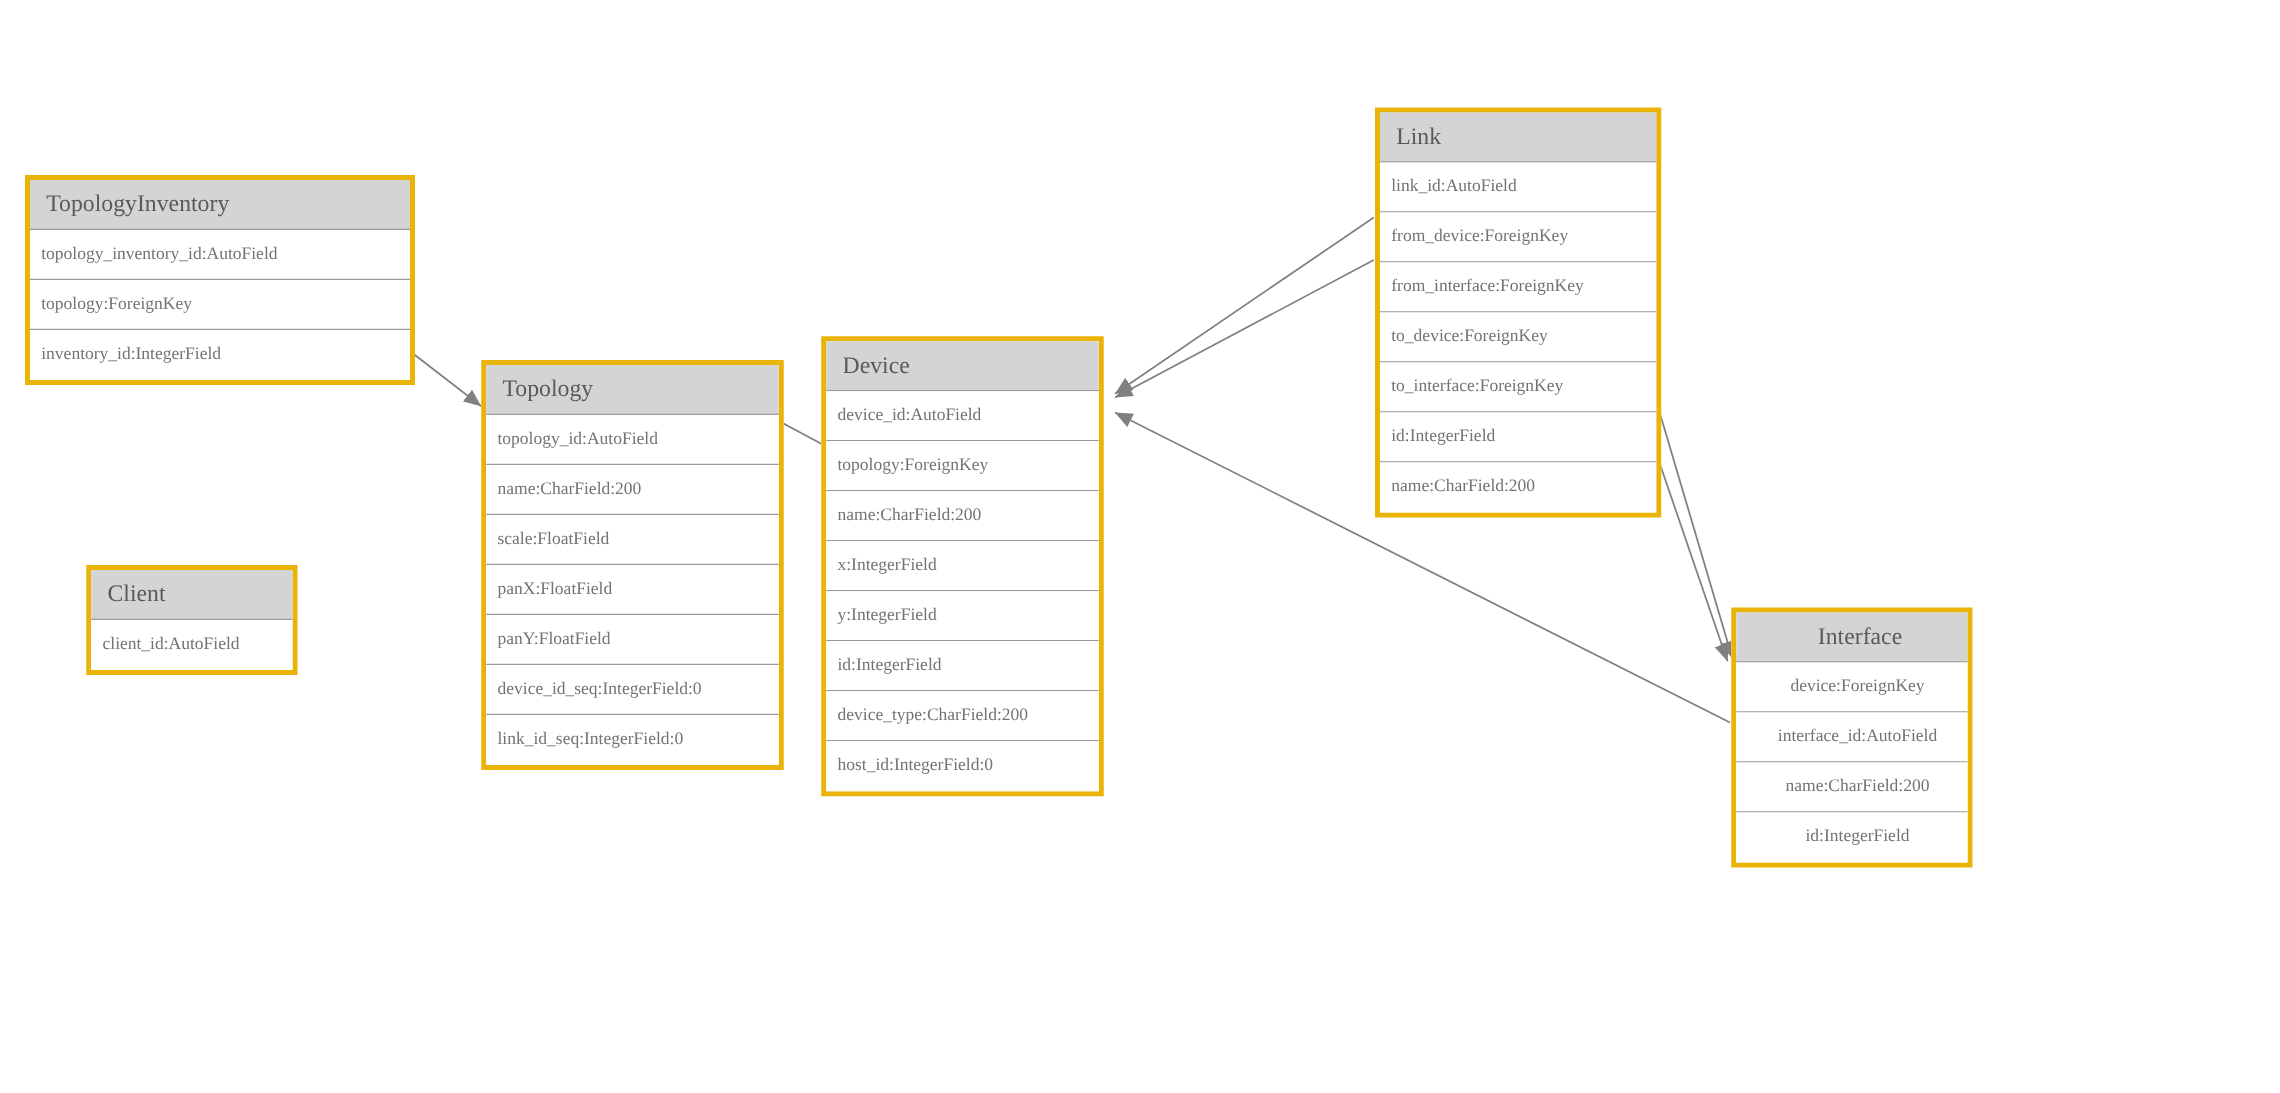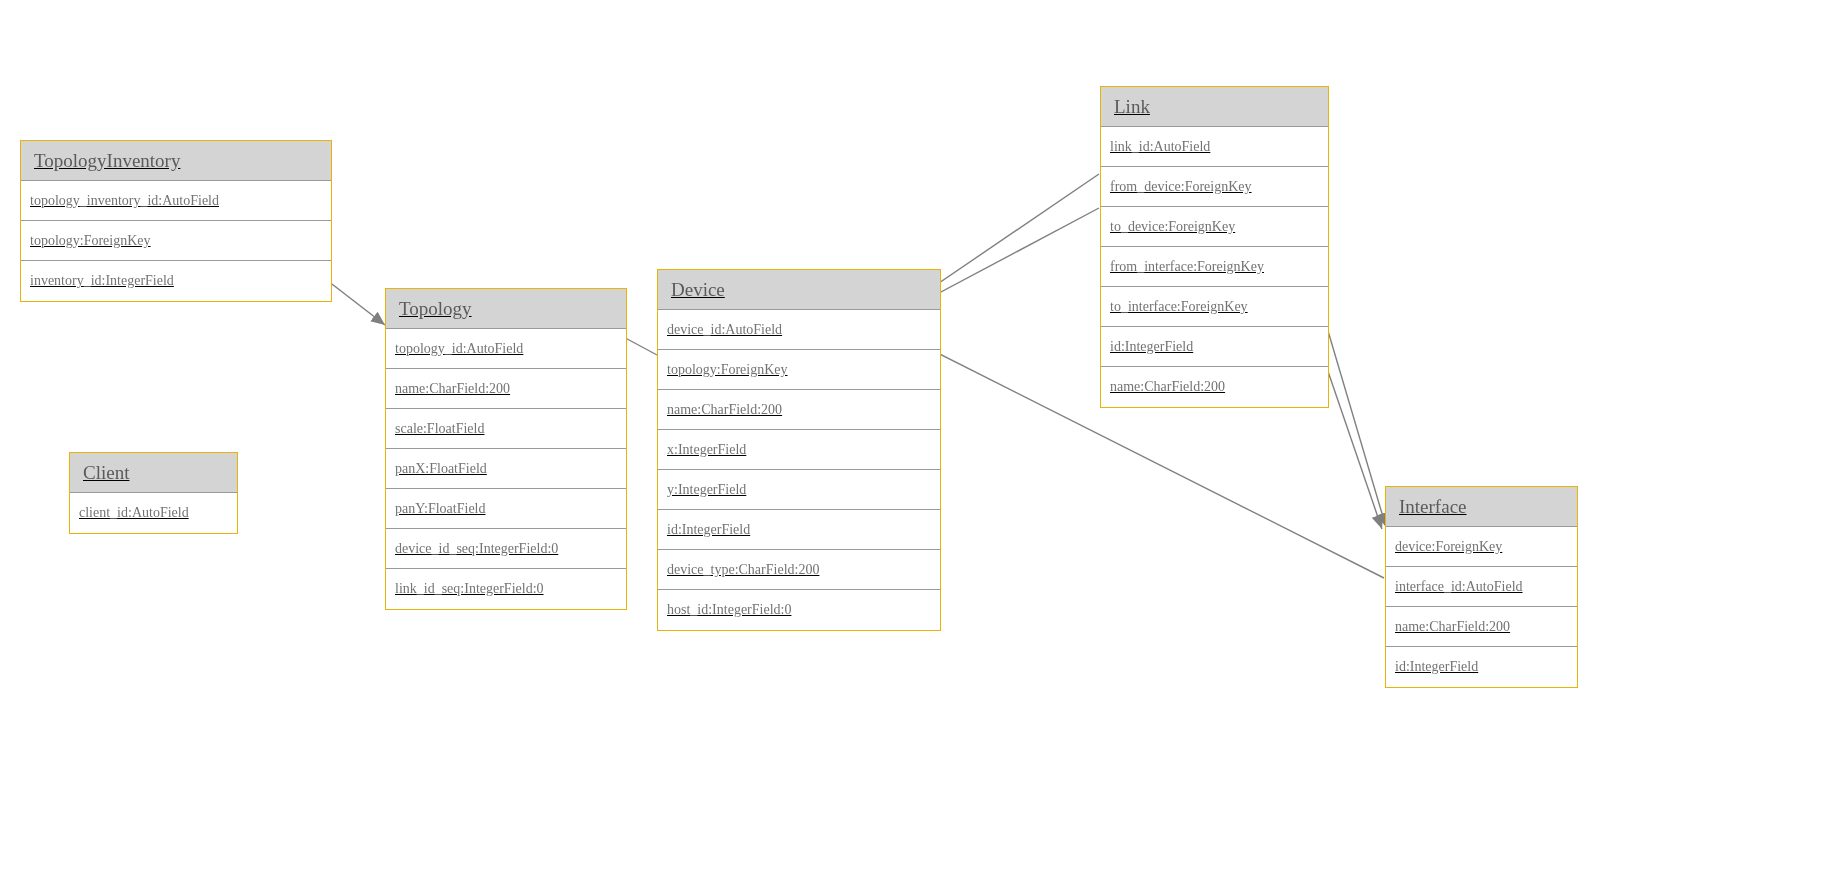--- a/index.html
+++ b/index.html
@@ -19,24 +19,23 @@
     position: absolute;
     left: 0;
     top: 0;
     width: 1824px;
     height: 874px;
     pointer-events: none;
   }
   .entity {
     position: absolute;
     box-sizing: border-box;
-    border: 1px solid #eab308;
+    border: 4px solid #eab308;
     background: #ffffff;
     z-index: 2;
-    text-decoration: underline;
   }
   .entity-title {
     box-sizing: border-box;
     background: #d4d4d4;
     border-bottom: 1px solid #9a9a9a;
     color: #5a5a5a;
     font-size: 19px;
     line-height: 40px;
     height: 40px;
     padding: 0 0 0 13px;
@@ -116,44 +115,44 @@
     <div class="entity-title">Topology</div>
     <div class="entity-field">topology_id:AutoField</div>
     <div class="entity-field">name:CharField:200</div>
     <div class="entity-field">scale:FloatField</div>
     <div class="entity-field">panX:FloatField</div>
     <div class="entity-field">panY:FloatField</div>
     <div class="entity-field">device_id_seq:IntegerField:0</div>
     <div class="entity-field">link_id_seq:IntegerField:0</div>
   </div>
 
-  <div class="entity" style="left: 657px; top: 269px; width: 284px;">
+  <div class="entity" style="left: 657px; top: 269px; width: 226px;">
     <div class="entity-title">Device</div>
     <div class="entity-field">device_id:AutoField</div>
     <div class="entity-field">topology:ForeignKey</div>
     <div class="entity-field">name:CharField:200</div>
     <div class="entity-field">x:IntegerField</div>
     <div class="entity-field">y:IntegerField</div>
     <div class="entity-field">id:IntegerField</div>
     <div class="entity-field">device_type:CharField:200</div>
     <div class="entity-field">host_id:IntegerField:0</div>
   </div>
 
   <div class="entity" style="left: 1100px; top: 86px; width: 229px;">
     <div class="entity-title">Link</div>
     <div class="entity-field">link_id:AutoField</div>
     <div class="entity-field">from_device:ForeignKey</div>
+    <div class="entity-field">from_interface:ForeignKey</div>
     <div class="entity-field">to_device:ForeignKey</div>
-    <div class="entity-field">from_interface:ForeignKey</div>
     <div class="entity-field">to_interface:ForeignKey</div>
     <div class="entity-field">id:IntegerField</div>
     <div class="entity-field">name:CharField:200</div>
   </div>
 
-  <div class="entity" style="left: 1385px; top: 486px; width: 193px;">
+  <div class="entity" style="left: 1385px; top: 486px; width: 193px; text-align: center;">
     <div class="entity-title">Interface</div>
     <div class="entity-field">device:ForeignKey</div>
     <div class="entity-field">interface_id:AutoField</div>
     <div class="entity-field">name:CharField:200</div>
     <div class="entity-field">id:IntegerField</div>
   </div>
 
 </div>
 
 </body></html>

